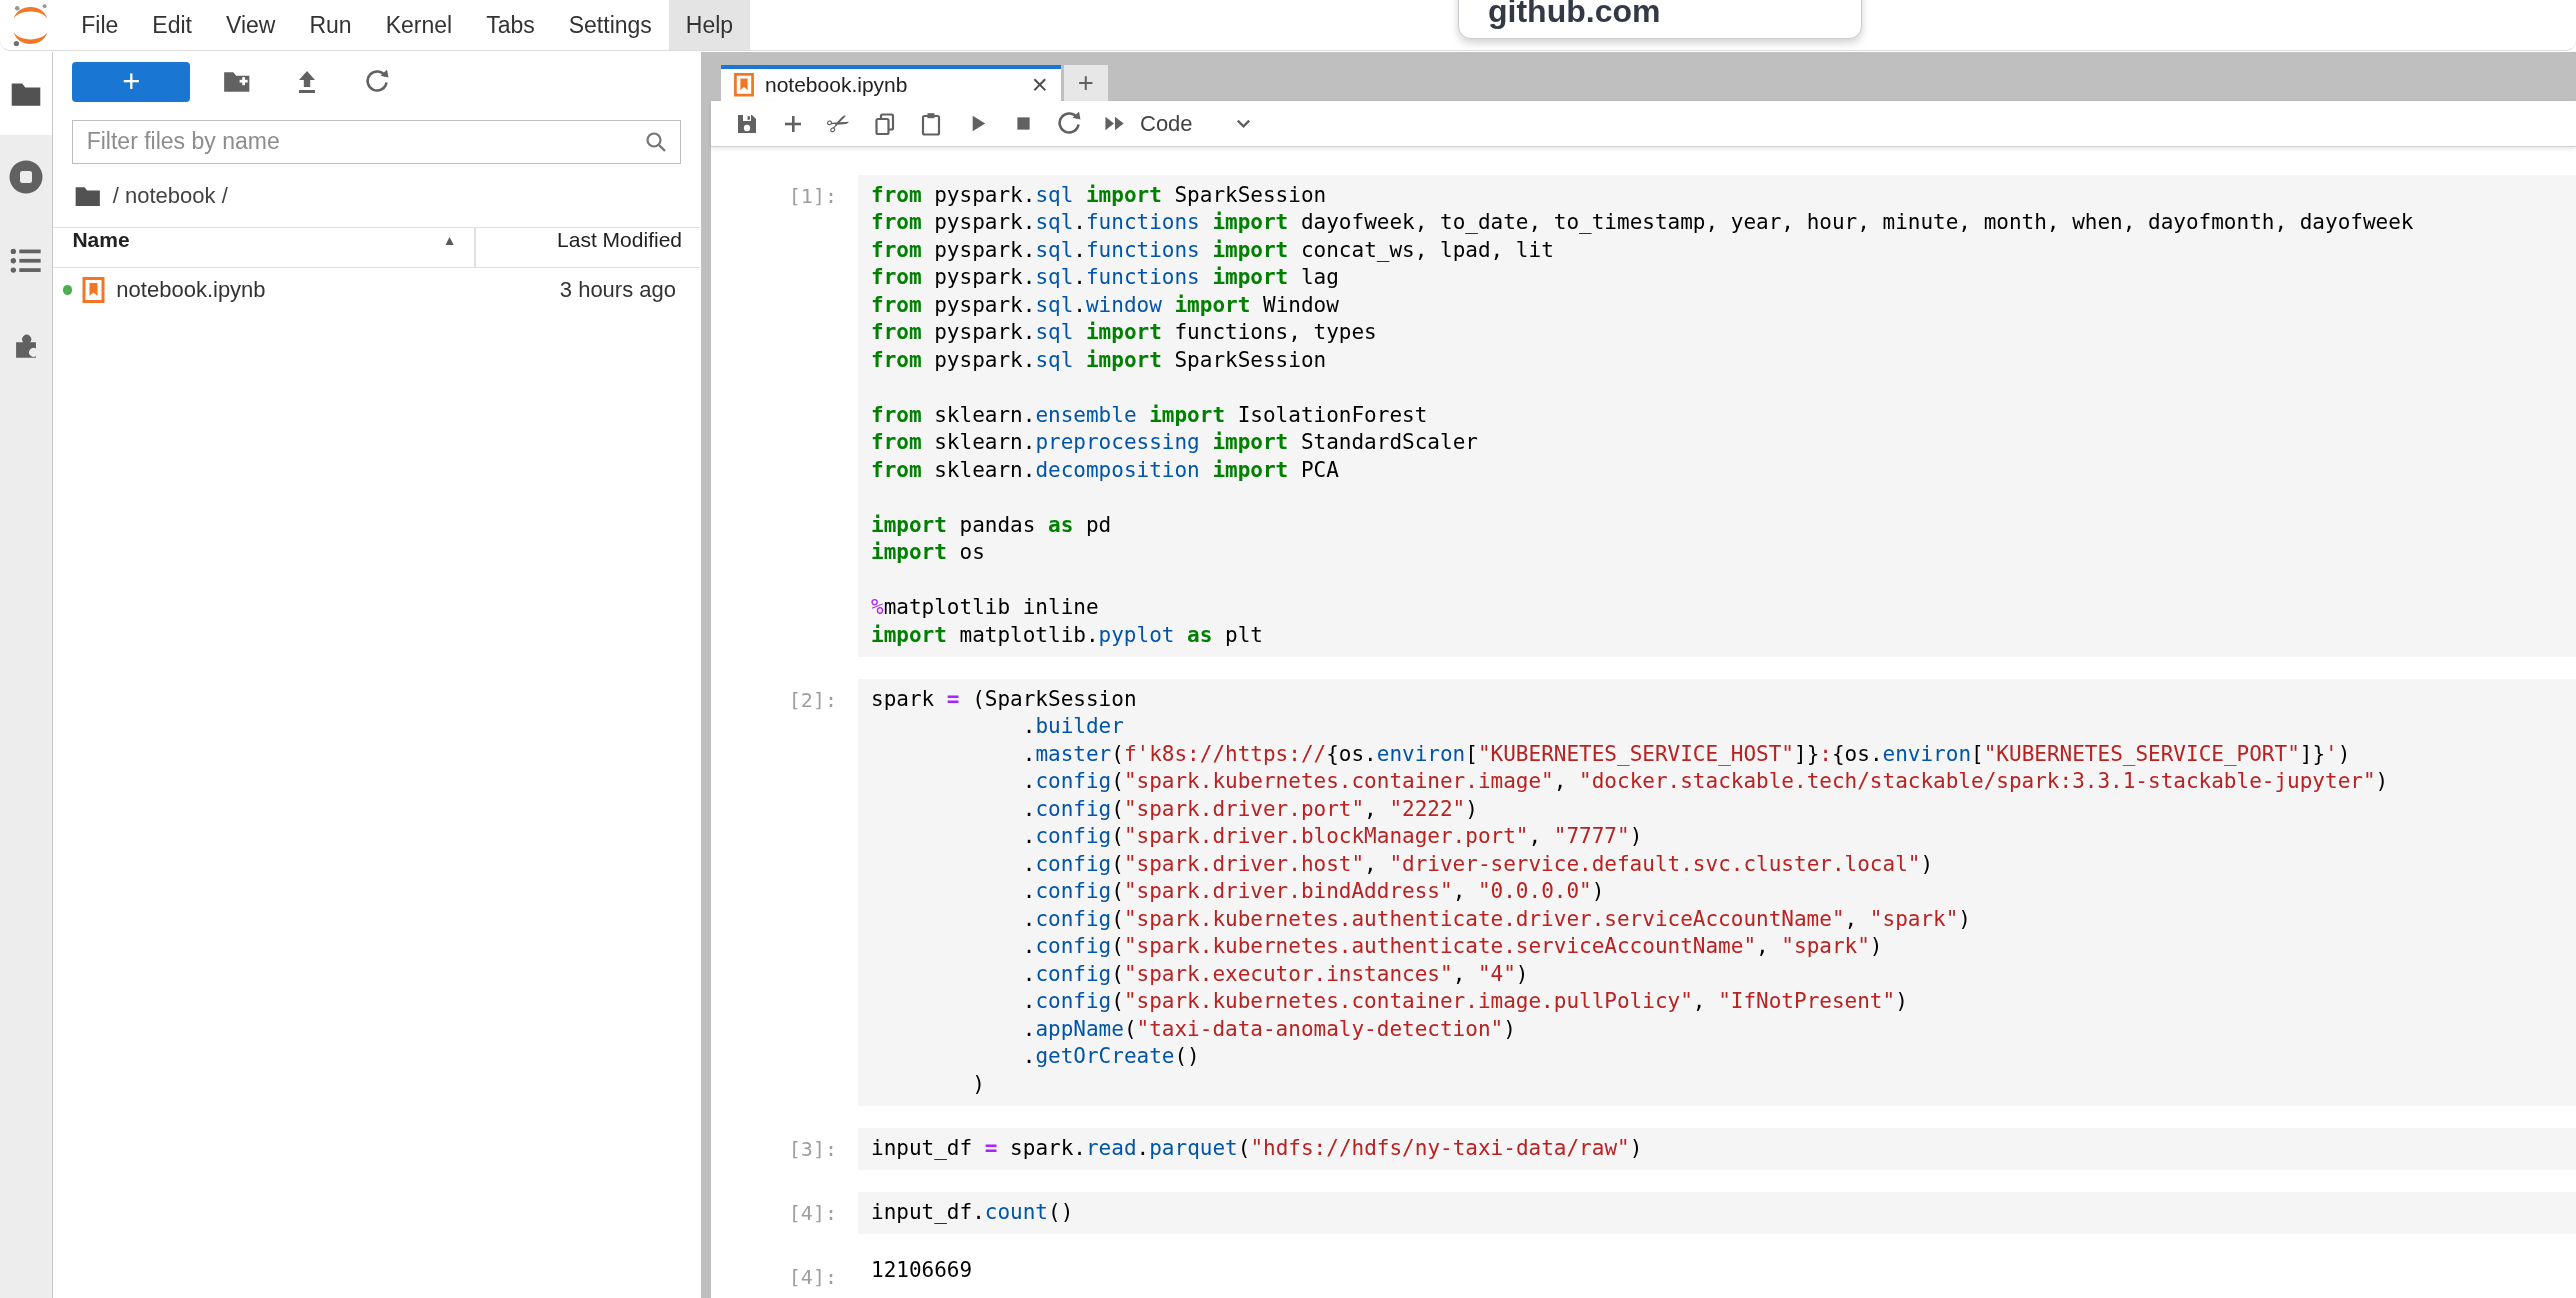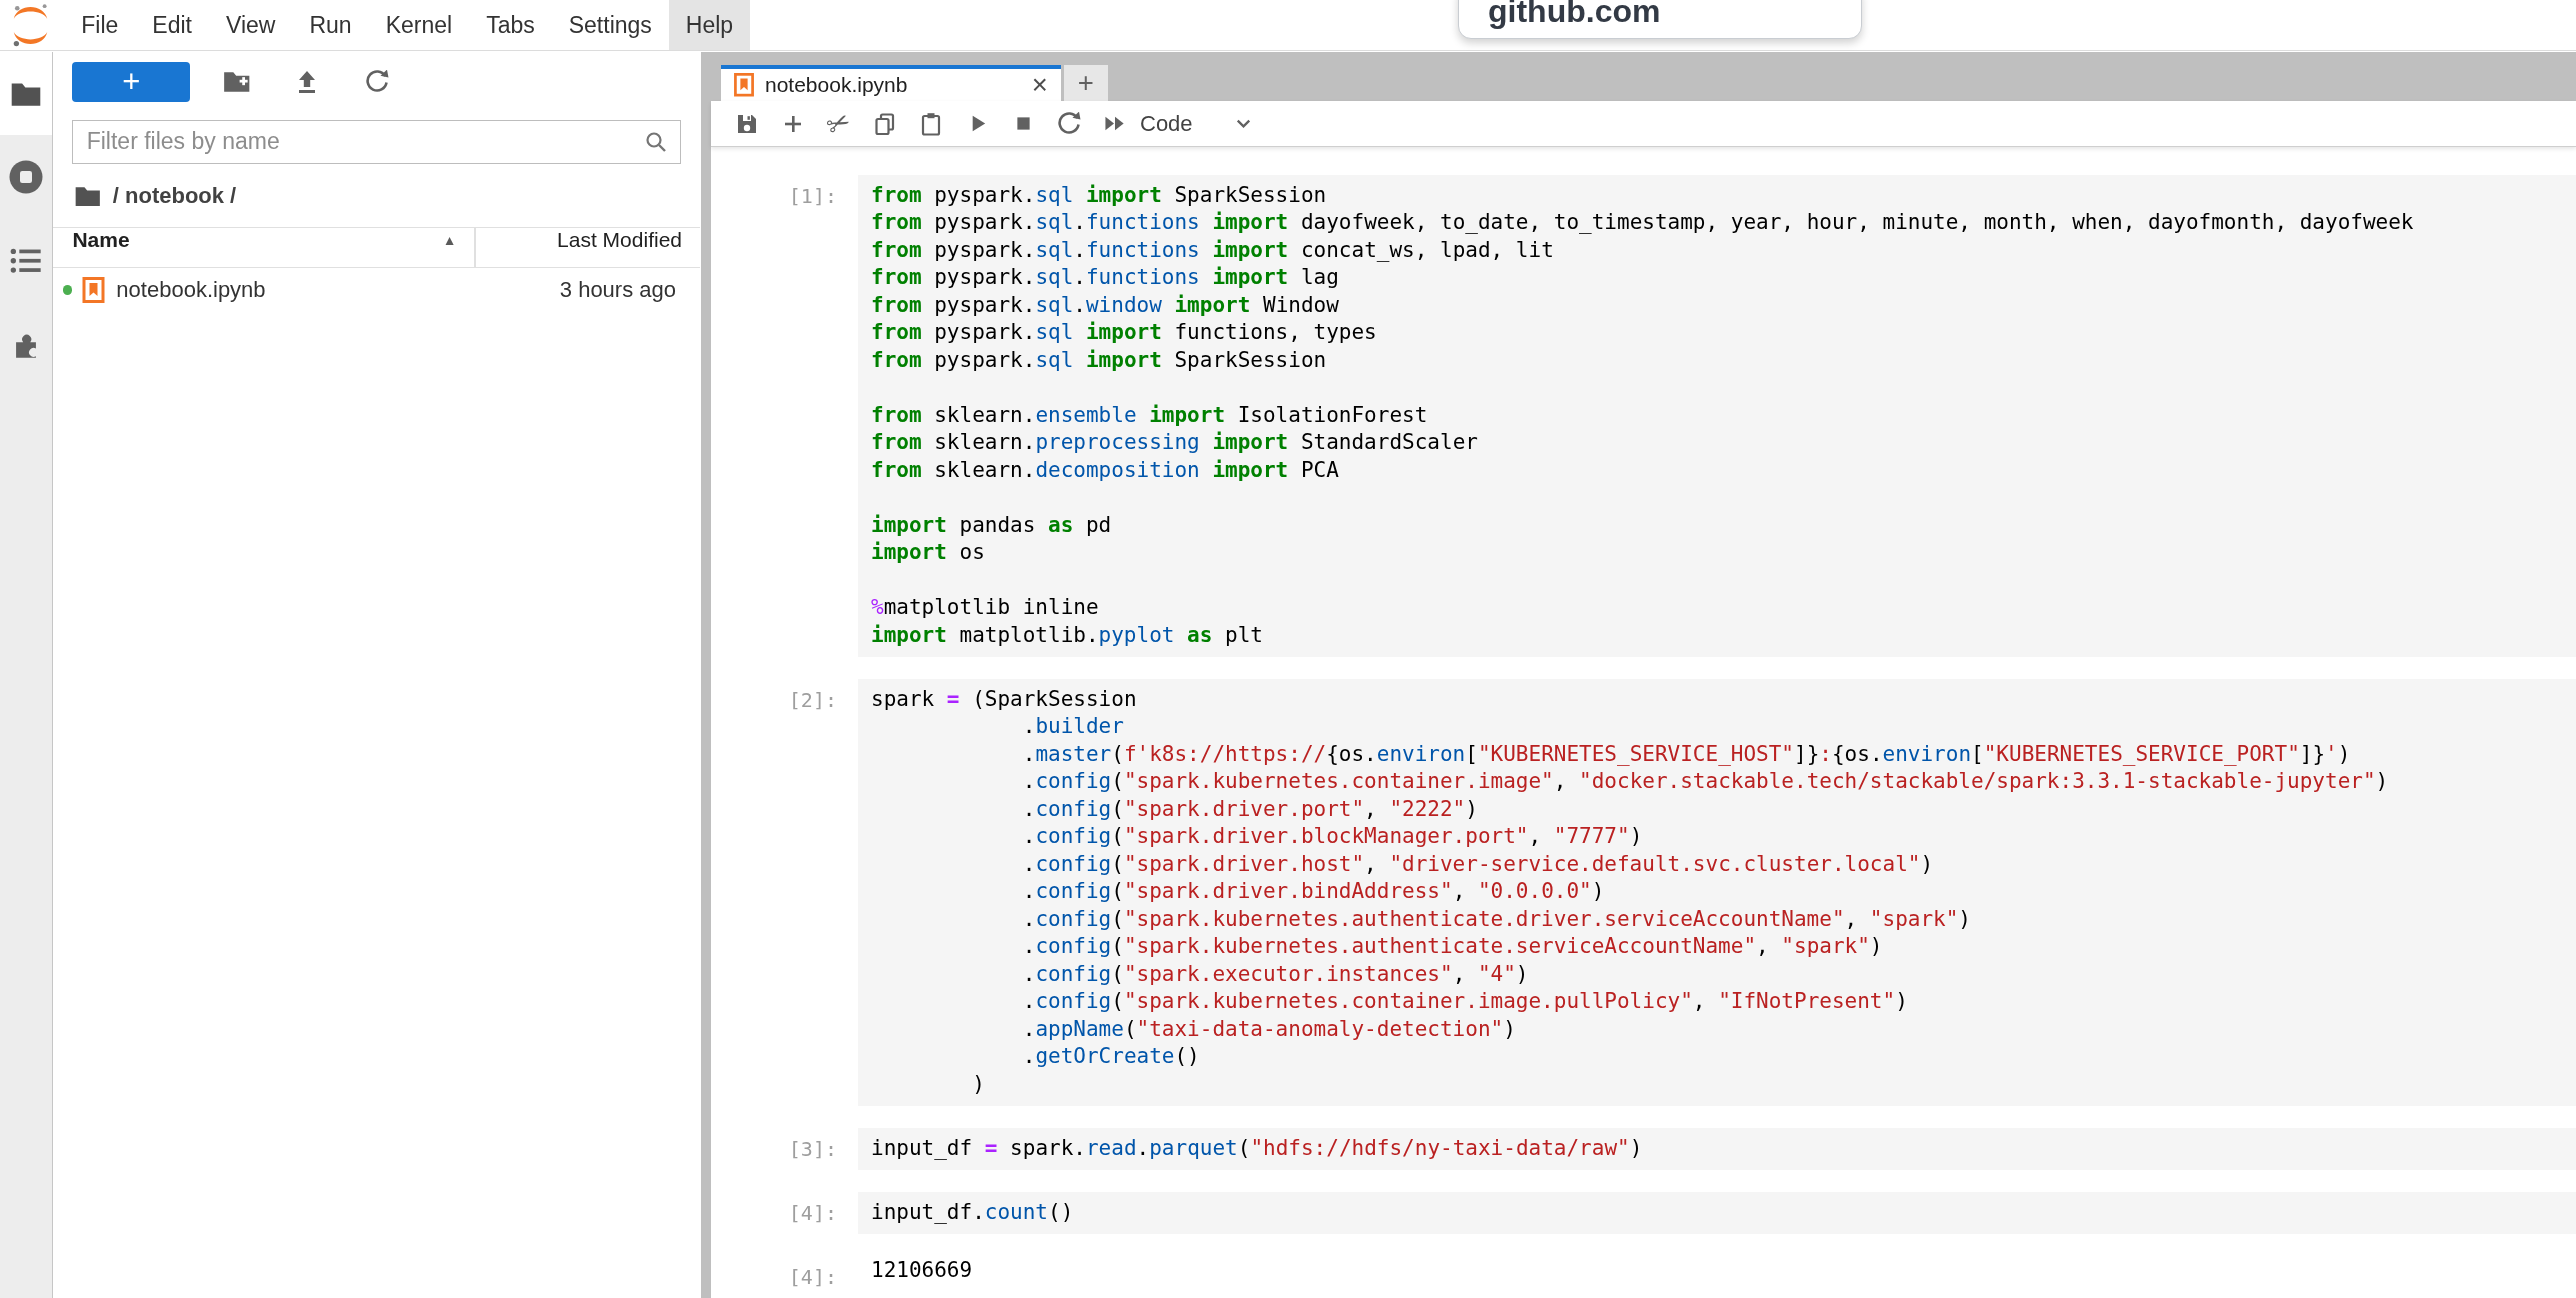--- a/index.html
+++ b/index.html
@@ -2,21 +2,21 @@
 <html style="font-size:13px"><head>
 <meta charset="utf-8">
 <style>
   html,body{margin:0;padding:0;}
   body{width:2576px;height:1299px;overflow:hidden;background:#fff;
        font-family:"Liberation Sans","DejaVu Sans",sans-serif;-webkit-font-smoothing:antialiased;}
   .app{position:relative;width:2576px;height:1299px;background:#fff;}
 
   
   .menubar{position:absolute;top:0;left:0;right:0;height:50px;background:#fff;
-           border-bottom:1.6px solid #dcdcdc;display:flex;align-items:center;z-index:5;}
+           border-bottom:1.6px solid #dcdcdc;display:flex;align-items:center;z-index:5;border-radius:10px;}
   .logo{width:45px;height:45px;margin:1.6px 11.3px 0 8px;flex:0 0 auto;}
   .menu-item{padding:0 17px;height:50px;line-height:50px;font-size:23px;color:#333;cursor:default;}
   .menu-item.active{background:#e4e4e4;}
 
   
   .popup{position:absolute;top:-14.6px;left:1458px;width:402px;height:52px;background:#fff;
          border:1.6px solid #c9cdd2;border-radius:13px;box-shadow:0 3.2px 8px rgba(0,0,0,.18);
          overflow:hidden;z-index:20;}
   .popup-text{margin:6.5px 0 0 29px;font-size:32px;font-weight:600;color:#333a45;}
 
@@ -31,21 +31,21 @@
   .fb-toolbar{display:flex;align-items:center;padding:9.7px 19.4px 0 19.4px;}
   .new-btn{width:118px;height:40px;background:#1976d2;border-radius:4px;color:#fff;
            display:flex;align-items:center;justify-content:center;font-size:31px;font-weight:400;}
   .fb-iconbtn{width:47px;height:40px;margin-left:23px;display:flex;align-items:center;justify-content:center;}
   .filter-box{margin:18px 19.4px 0 19.4px;height:42px;border:1.6px solid #bdbdbd;background:#fff;
               display:flex;align-items:center;padding:0 11.3px;}
   .filter-input{border:none;outline:none;flex:1;font-size:23px;color:#333;background:transparent;
                 font-family:"Liberation Sans","DejaVu Sans",sans-serif;}
   .filter-input::placeholder{color:#8d8d8d;}
   .breadcrumb{margin:19.4px 19.4px 0 21px;display:flex;align-items:center;font-size:22px;color:#424242;}
-  .crumb-text{margin-left:11.3px;font-weight:bold;}
+  .crumb-text{margin-left:11.3px;}
   .listing-header{margin-top:18px;display:flex;align-items:flex-start;height:39px;
                   border-top:1.6px solid #e0e0e0;border-bottom:1.6px solid #e0e0e0;font-size:21px;color:#212121;}
   .col-name{flex:1;display:flex;align-items:center;padding-left:19.4px;font-weight:bold;}
   .sort-arrow{margin-left:auto;margin-right:18px;font-size:13.8px;color:#5a5a5a;font-weight:normal;}
   .col-divider{width:1.6px;height:39px;background:#e0e0e0;}
   .col-modified{width:206px;text-align:right;padding-right:18px;font-weight:normal;}
   .file-row{display:flex;align-items:center;height:44px;font-size:22px;color:#333;}
   .run-dot{width:9.7px;height:9.7px;border-radius:50%;background:#4caf50;margin-left:9.7px;flex:0 0 auto;}
   .file-icon{margin-left:9.7px;display:flex;}
   .file-name{margin-left:11.3px;}

